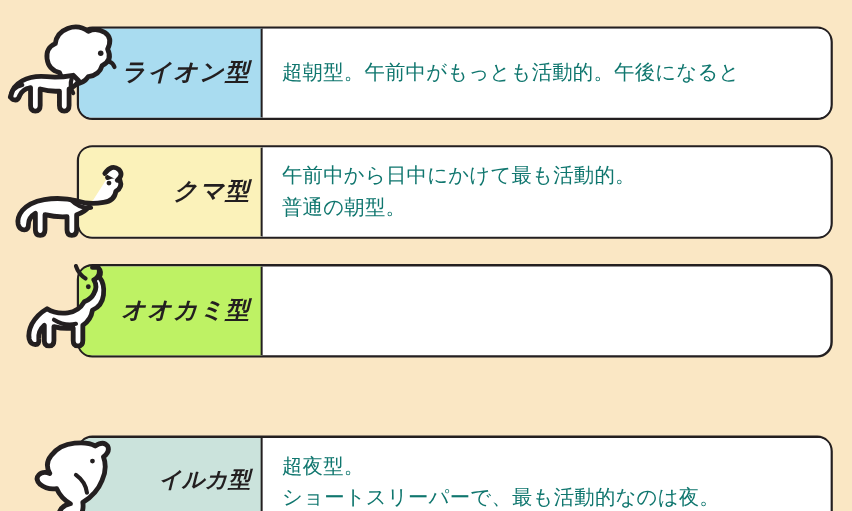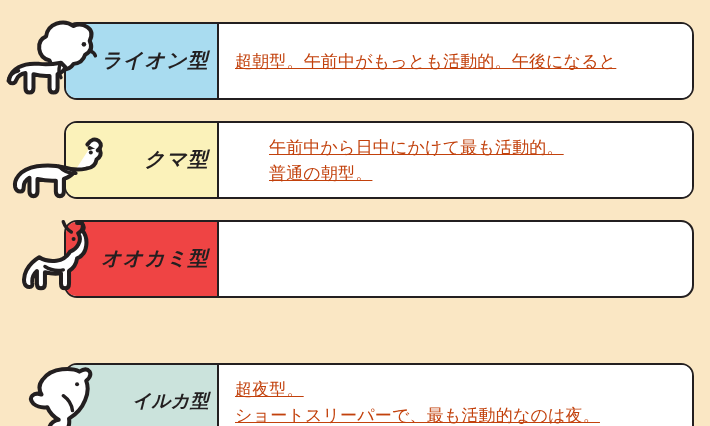--- a/index.html
+++ b/index.html
@@ -31,21 +31,21 @@
     display: flex;
     align-items: stretch;
     border: 2.5px solid #231f20;
     border-radius: 13px;
     box-sizing: border-box;
     background: #ffffff;
     overflow: visible;
   }
 
   .row-1 { top: 22px; }
-  .row-2 { top: 121px; gap: 34px; }
+  .row-2 { top: 121px; }
   .row-3 { top: 220px; }
   .row-4 { top: 319px; margin-top: 44px; }
 
   
   .label-cell {
     position: relative;
     width: 153px;
     flex: 0 0 153px;
     display: flex;
     align-items: center;
@@ -78,25 +78,24 @@
     border-radius: 0 10px 10px 0;
     display: flex;
     flex-direction: column;
     justify-content: center;
     padding: 0 16px;
     box-sizing: border-box;
   }
   .desc-line {
     font-size: 17px;
     line-height: 1.55;
-    color: #c2410c;
+    color: #0f766e;
     font-weight: 500;
     letter-spacing: 0.01em;
     white-space: nowrap;
-    text-decoration: underline;
   }
 
   
   .animal {
     position: absolute;
     left: -64px;
     top: 50%;
     transform: translateY(-50%);
     width: 118px;
     height: 86px;
@@ -146,21 +145,21 @@
       </div>
       <span class="label-text">クマ型</span>
     </div>
     <div class="desc-cell">
       <span class="desc-line">午前中から日中にかけて最も活動的。</span>
       <span class="desc-line">普通の朝型。</span>
     </div>
   </div>
 
   <div class="row row-3">
-    <div class="label-cell" style="background: #ef4444;">
+    <div class="label-cell" style="background: #bef264;">
       <div class="animal">
         <svg viewBox="0 0 200 150" aria-hidden="true">
           <path d="M128 12 q10 -4 10 6 q0 8 -8 12 q6 10 0 20 q-4 8 -14 12 q-8 14 -24 16 q-18 2 -30 -6 q-14 8 -22 22 q-6 12 -4 22 q2 8 9 8 q6 0 5 -8 q-1 -12 8 -20 l0 22 q0 8 7 8 q7 0 7 -8 l0 -20 q14 4 28 2 l0 18 q0 8 7 8 q7 0 7 -8 l0 -22 q12 -8 14 -22 q14 -6 16 -22 q2 -16 -6 -26 q4 -8 -2 -14 z"></path>
           <path class="detail" d="M118 28 q-10 -6 -14 -18"></path>
           <ellipse class="eye" cx="122" cy="40" rx="3.5" ry="3.5"></ellipse>
           <path class="detail" d="M72 88 q16 10 32 6"></path>
         </svg>
       </div>
       <span class="label-text">オオカミ型</span>
     </div>

